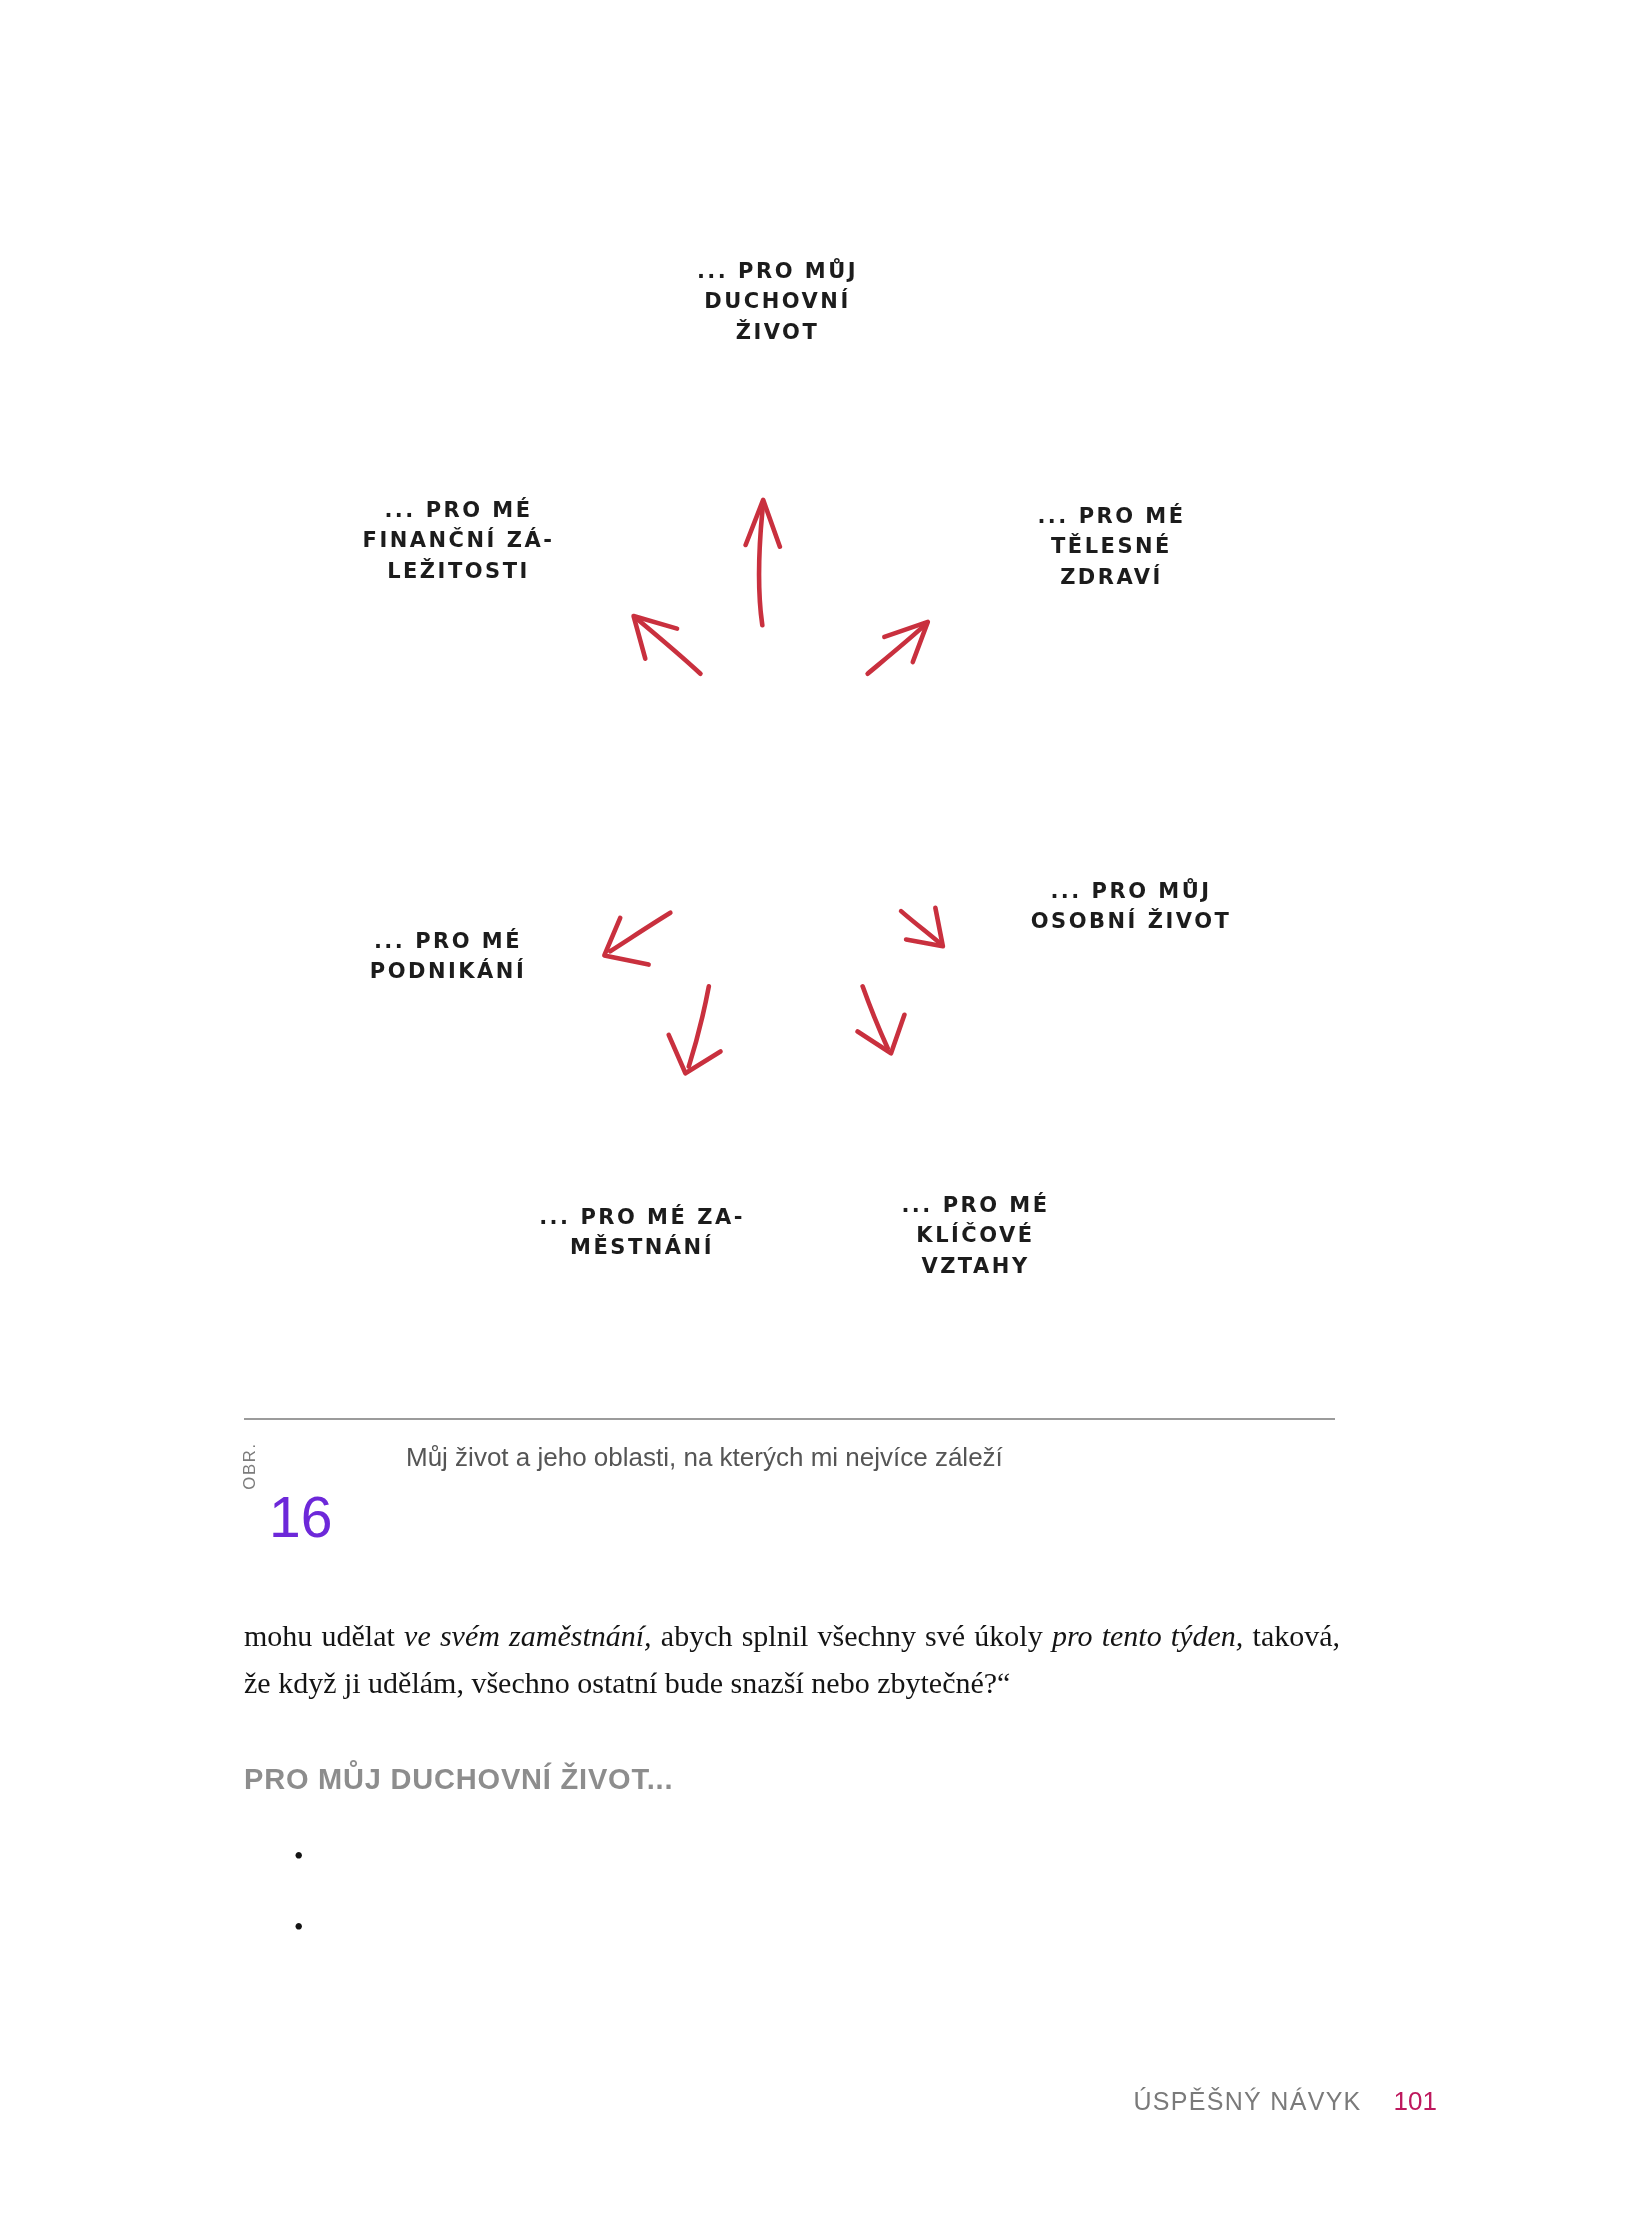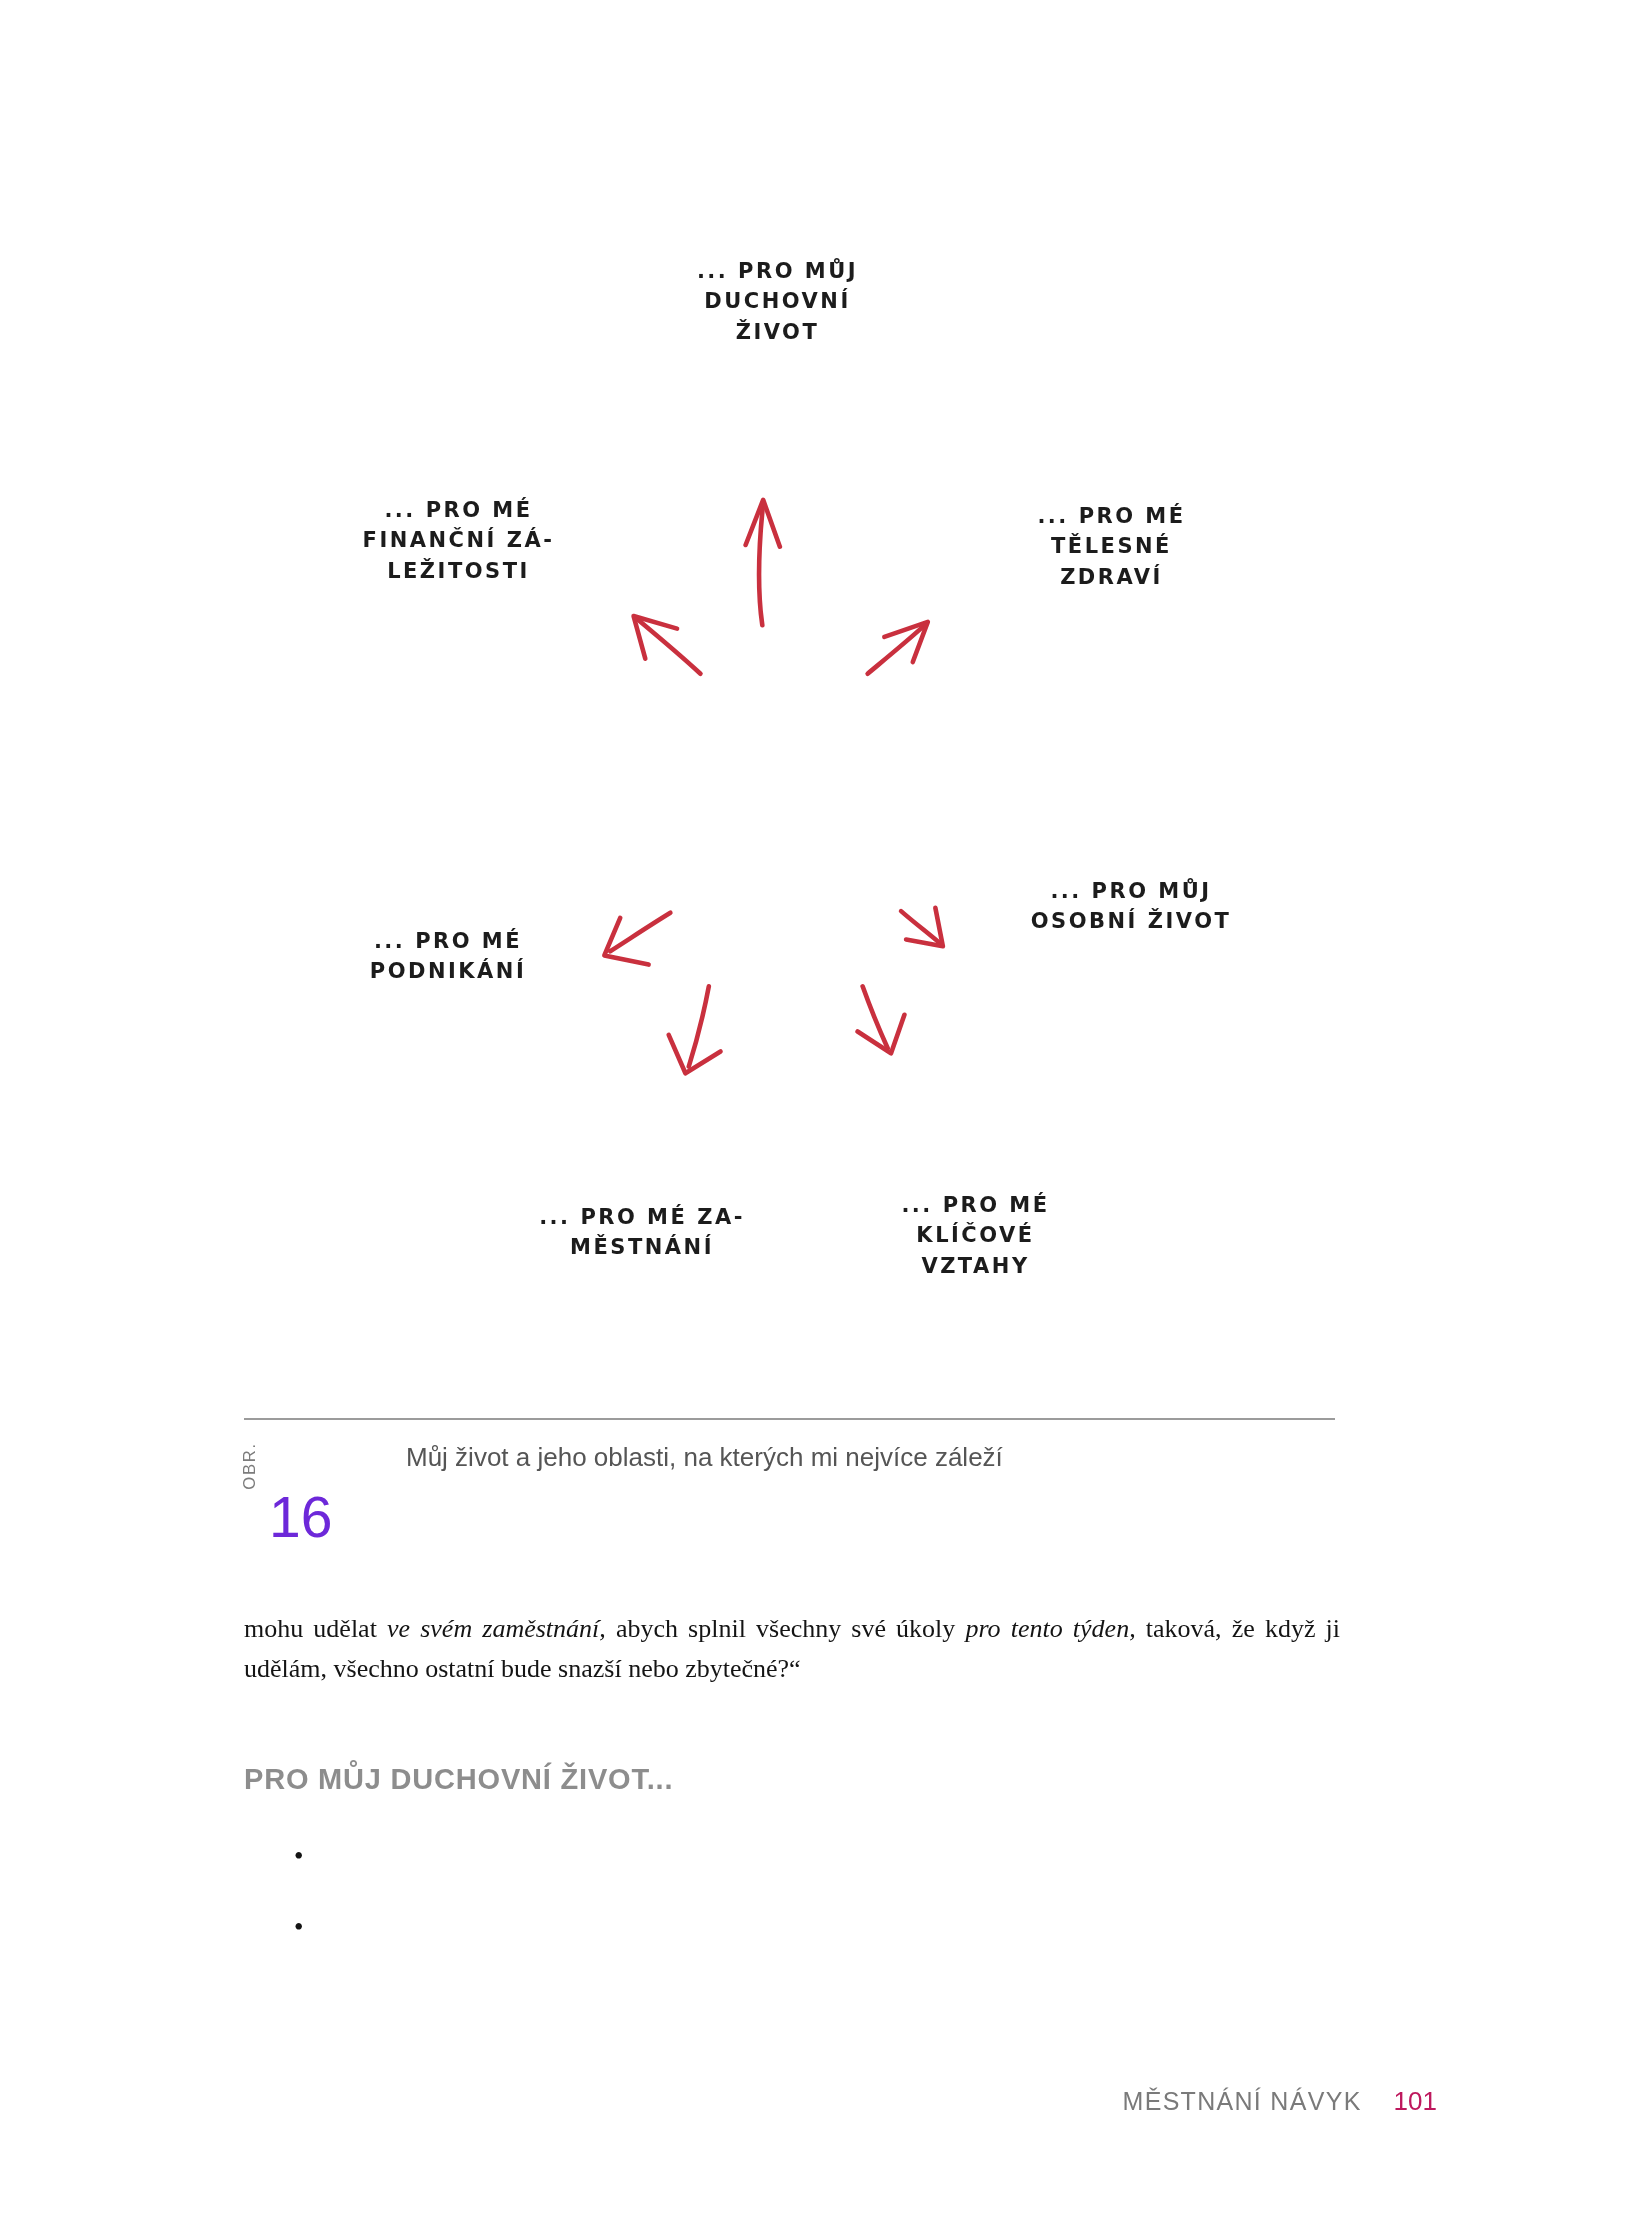--- a/index.html
+++ b/index.html
@@ -55,21 +55,21 @@
     font-size: 16.7px; color: #7c7c7c; letter-spacing: 1.7px;
     transform: rotate(-90deg); transform-origin: center;
   }
   .fig-num { left: 269px; top: 1484px; font-size: 57px; color: #6d28d9; }
   .fig-caption { left: 406px; top: 1442px; font-size: 26px; color: #555555; }
 
   
   .body-text {
     left: 244px; top: 1583px; width: 1096px;
     font-family: "Liberation Serif", serif;
-    font-size: 26px; line-height: 1.55; color: #141414;
+    font-size: 30px; line-height: 1.55; color: #141414;
     text-align: justify;
   }
   .body-text em { font-style: italic; }
 
   .section-heading {
     left: 244px; top: 1763px;
     font-weight: 700; font-size: 29px; color: #8d8d8d; letter-spacing: 0.8px;
   }
 
   .bullet-list { left: 294px; top: 1835px; width: 1045px; }
@@ -168,17 +168,17 @@
   <div class="abs bullet-list">
     <div class="bullet-row">
       <span class="bullet-dot">•</span>
     </div>
     <div class="bullet-row">
       <span class="bullet-dot">•</span>
     </div>
   </div>
 
   <div class="abs footer">
-    <span class="running">MĚSTNÁNÍ NÁVYK</span><span class="pagenum">101</span>
+    <span class="running">ÚSPĚŠNÝ NÁVYK</span><span class="pagenum">101</span>
   </div>
 
 </div>
 
 
 </body></html>

